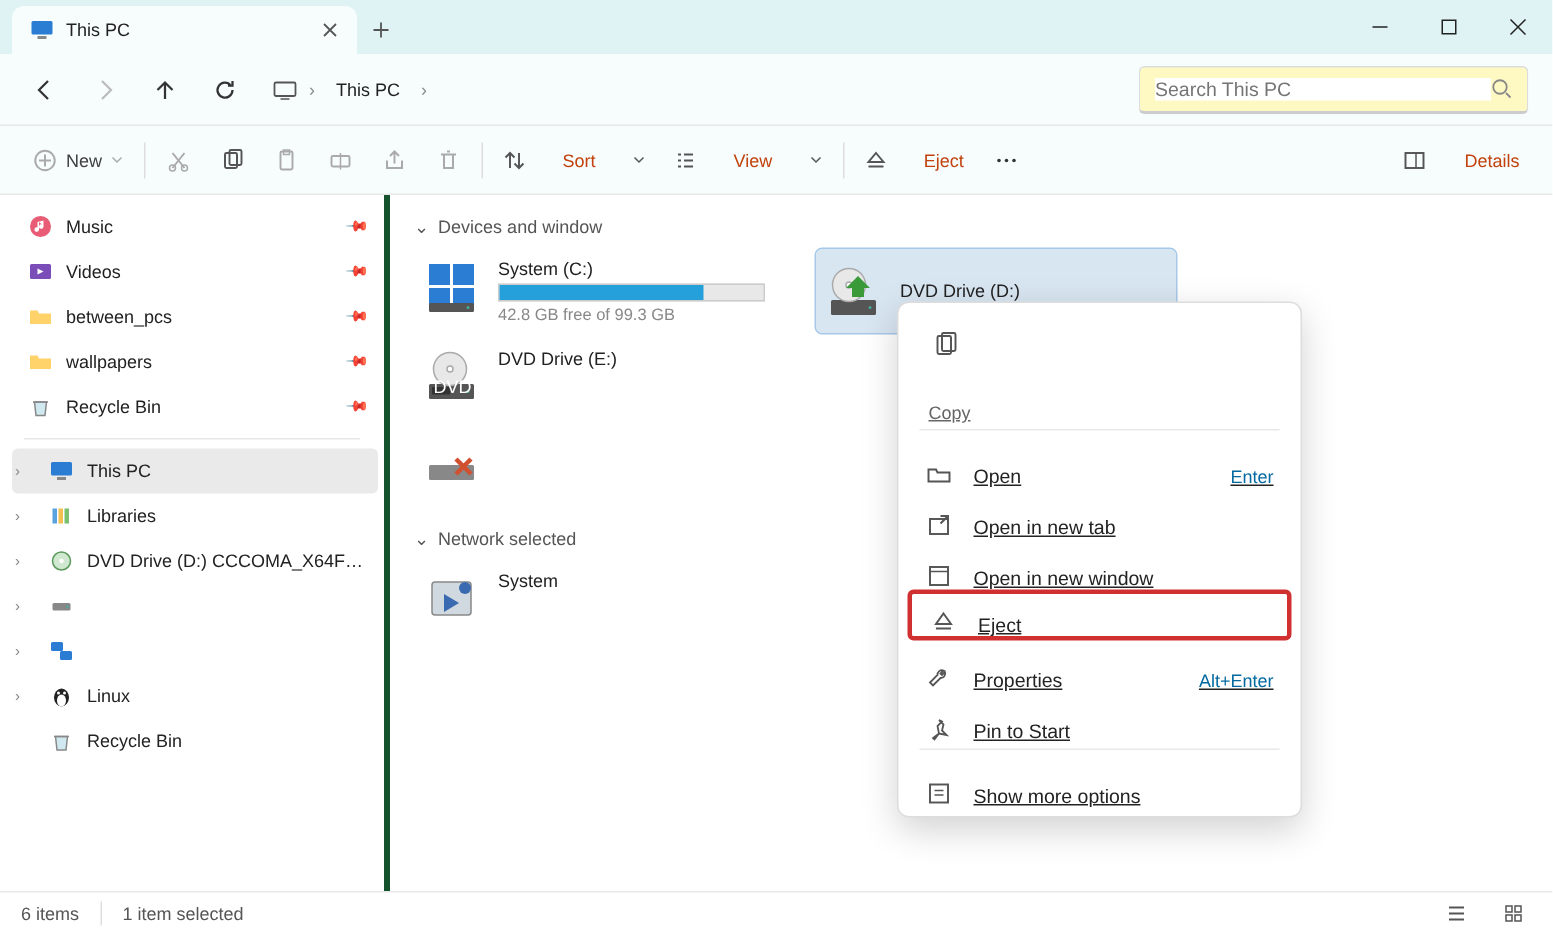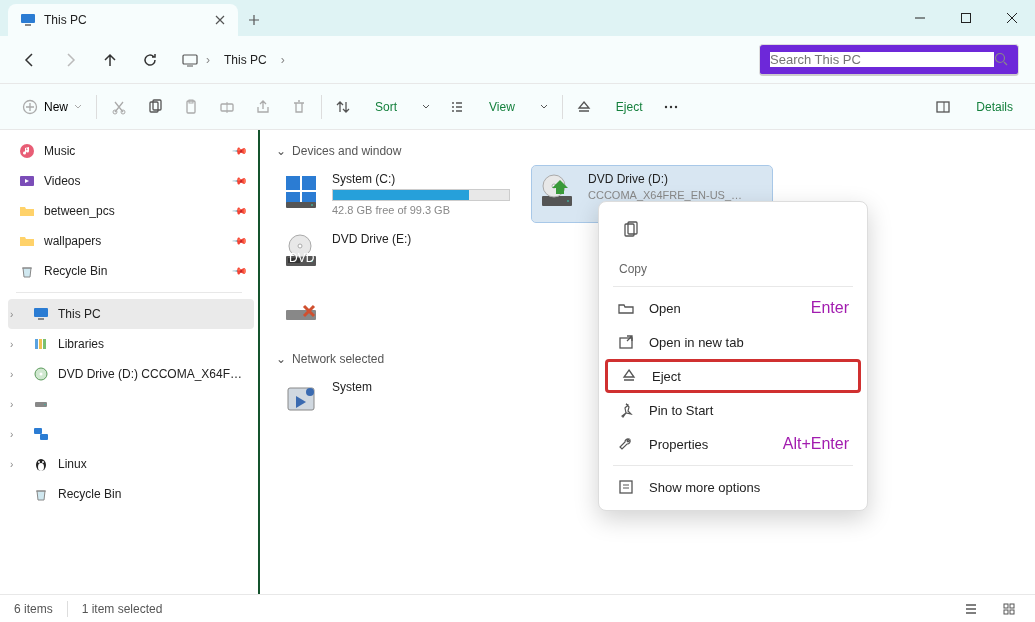--- a/index.html
+++ b/index.html
@@ -15,66 +15,66 @@
 .win-controls { margin-left:auto; display:flex; height:36px; }
 .win-btn { width:46px; display:flex; align-items:center; justify-content:center; color:#222; cursor:pointer; }
 
 
 .navbar { height:48px; background:#f7fdfd; display:flex; align-items:center; padding:0 12px; gap:4px; border-bottom:1px solid #e8e8e8; }
 .nav-btn { width:36px; height:36px; display:flex; align-items:center; justify-content:center; color:#555; cursor:pointer; border-radius:4px; }
 .nav-btn.disabled { color:#bbb; }
 .breadcrumb { display:flex; align-items:center; gap:8px; margin-left:10px; flex:1; }
 .bc-chevron { color:#888; }
 .bc-item { color:#222; cursor:pointer; padding:4px 6px; }
-.search { width:260px; height:32px; background:#6d28d9; border:1px solid #ddd; border-radius:4px; display:flex; align-items:center; padding:0 10px; margin-right:4px; border-bottom:2px solid #ccc; }
+.search { width:260px; height:32px; background:#fef9c3; border:1px solid #ddd; border-radius:4px; display:flex; align-items:center; padding:0 10px; margin-right:4px; border-bottom:2px solid #ccc; }
 .search input { border:none; outline:none; flex:1; font-size:13px; color:#666; }
 
 
 .toolbar { height:46px; background:#f7fdfd; display:flex; align-items:center; padding:0 12px; border-bottom:1px solid #e8e8e8; }
-.tb-btn { height:34px; padding:0 10px; display:flex; align-items:center; gap:6px; color:#000000; cursor:pointer; border-radius:4px; }
-.tb-btn.dark { color:#15803d;gap:25px; }
+.tb-btn { height:34px; padding:0 10px; display:flex; align-items:center; gap:6px; color:#404040; cursor:pointer; border-radius:4px; }
+.tb-btn.dark { color:#c2410c;gap:25px; }
 .tb-sep { width:1px; height:24px; background:#ddd; margin:0 4px; }
 .tb-spacer { flex:1; }
 
 
 .main { display:flex; height:calc(622px - 36px - 48px - 46px - 28px); }
 
 
-.sidebar { width:260px; border-right:2px solid #14532d; overflow-y:auto; padding:6px 4px; }
+.sidebar { width:260px; border-right:4px solid #14532d; overflow-y:auto; padding:6px 4px; }
 .sb-item { display:flex; align-items:center; height:30px; padding:0 8px 0 14px; gap:8px; cursor:pointer; border-radius:4px; position:relative; }
 .sb-item.selected { background:#eaeaea; }
 .sb-chev { position:absolute; left:2px; color:#888; font-size:10px; }
 .sb-icon { width:18px; height:18px; display:flex; align-items:center; justify-content:center; }
 .sb-label { flex:1; color:#222; white-space:nowrap; overflow:hidden; text-overflow:ellipsis; }
 .sb-pin { color:#bbb; font-size:10px; transform:rotate(45deg); }
 .sb-divider { height:1px; background:#e8e8e8; margin:6px 12px; }
 .sb-group { padding-left:4px; }
 .sb-group .sb-item { padding-left:24px; }
 
 
 .content { flex:1; padding:10px 16px; overflow:auto; position:relative; }
 .section { margin-bottom:14px; }
 .sec-header { display:flex; align-items:center; gap:6px; color:#555; font-size:13px; padding:4px 0; cursor:pointer; }
-.grid { display:flex; flex-wrap:wrap; gap:4px 16px; margin-top:4px; }
+.grid { display:flex; flex-wrap:wrap; gap:4px 28px; margin-top:4px; }
 .drive { display:flex; align-items:flex-start; gap:10px; width:240px; padding:6px; border-radius:4px; cursor:pointer; }
-.drive.selected { background:#d8e6f2; outline:1px solid #a8c8e8; }
+.drive.selected { background:#d8e6f2; outline:1px solid #a8c8e8;align-items:flex-end; }
 .drive-icon { width:40px; height:40px; display:flex; align-items:center; justify-content:center; flex-shrink:0; }
 .drive-info { flex:1; }
 .drive-name { color:#222; margin-bottom:3px; }
 .drive-bar { height:12px; background:#e8e8e8; border:1px solid #ccc; margin-bottom:3px; position:relative; }
 .drive-bar-fill { height:100%; background:#26a0da; }
 .drive-sub { color:#888; font-size:11px; }
 
 
 .ctx-menu { position:absolute; left:598px; top:201px; width:270px; background:#fff; border:1px solid #ddd; border-radius:8px; box-shadow:0 8px 24px rgba(0,0,0,0.18); padding:6px; z-index:100; }
-.ctx-row { display:flex; align-items:center; height:34px; padding:0 12px; gap:14px; cursor:pointer; border-radius:4px; color:#222; }
+.ctx-row { display:flex; align-items:flex-end; height:34px; padding:0 12px; gap:14px; cursor:pointer; border-radius:4px; color:#222;text-decoration:underline; }
 .ctx-row.highlight { border:3px solid #d03030; }
 .ctx-icon { width:18px; height:18px; display:flex; align-items:center; justify-content:center; color:#555; }
 .ctx-label { flex:1; font-size:13px; }
-.ctx-hint { color:#a21caf; font-size:16px; }
+.ctx-hint { color:#0369a1; font-size:12px; }
 .ctx-sep { height:1px; background:#e8e8e8; margin:4px 8px; }
 .ctx-icon-row { display:flex; gap:8px; padding:4px 8px 8px; }
 .ctx-icon-btn { width:36px; height:36px; display:flex; align-items:center; justify-content:center; border-radius:4px; cursor:pointer; }
 
 
 .statusbar { position:absolute; bottom:0; left:0; right:0; height:28px; border-top:1px solid #e8e8e8; display:flex; align-items:center; padding:0 14px; gap:14px; color:#555; background:#fff; }
 .status-sep { width:1px; height:16px; background:#ddd; }
 .status-spacer { flex:1; }
 .view-btn { width:24px; height:24px; display:flex; align-items:center; justify-content:center; cursor:pointer; }
 
@@ -496,44 +496,53 @@
     </div>
   <div class="ctx-row">
       <span class="ctx-icon">
         <svg width="16" height="16">
           <rect x="2" y="4" width="12" height="10" fill="none" stroke="#555" stroke-width="1.3"></rect>
           <path d="M9 2l5 0 0 5M14 2l-5 5" stroke="#555" stroke-width="1.3" fill="none"></path>
         </svg>
       </span>
       <span class="ctx-label">Open in new tab</span>
     </div>
+  <div class="ctx-row">
+      <span class="ctx-icon">
+        <svg width="16" height="16">
+          <rect x="2" y="2" width="12" height="12" fill="none" stroke="#555" stroke-width="1.3"></rect>
+          <path d="M2 5h12" stroke="#555"></path>
+        </svg>
+      </span>
+      <span class="ctx-label">Open in new window</span>
+    </div>
   <div class="ctx-row highlight">
       <span class="ctx-icon">
         <svg width="16" height="16">
           <path d="M8 2l5 7H3zM3 12h10" fill="none" stroke="#555" stroke-width="1.3"></path>
         </svg>
       </span>
       <span class="ctx-label">Eject</span>
-    </div>
-  <div class="ctx-row">
-      <span class="ctx-icon">
-        <svg width="16" height="16">
-          <path d="M8 2l3 3-1 4 3 3-5-1-3 4-1-1 4-3-1-5 3-3z" fill="none" stroke="#555" stroke-width="1.2"></path>
-        </svg>
-      </span>
-      <span class="ctx-label">Pin to Start</span>
     </div>
   <div class="ctx-row">
       <span class="ctx-icon">
         <svg width="16" height="16">
           <path d="M11 3a3 3 0 00-4 3l-5 5 2 2 5-5a3 3 0 003-4l-2 2-1-1 2-2z" fill="none" stroke="#555" stroke-width="1.2"></path>
         </svg>
       </span>
       <span class="ctx-label">Properties</span>
       <span class="ctx-hint">Alt+Enter</span>
+    </div>
+  <div class="ctx-row">
+      <span class="ctx-icon">
+        <svg width="16" height="16">
+          <path d="M8 2l3 3-1 4 3 3-5-1-3 4-1-1 4-3-1-5 3-3z" fill="none" stroke="#555" stroke-width="1.2"></path>
+        </svg>
+      </span>
+      <span class="ctx-label">Pin to Start</span>
     </div>
   <div class="ctx-sep"></div>
   <div class="ctx-row">
       <span class="ctx-icon">
         <svg width="16" height="16">
           <rect x="2" y="2" width="12" height="12" fill="none" stroke="#555" stroke-width="1.3"></rect>
           <path d="M5 6h6M5 9h6" stroke="#555"></path>
         </svg>
       </span>
       <span class="ctx-label">Show more options</span>

